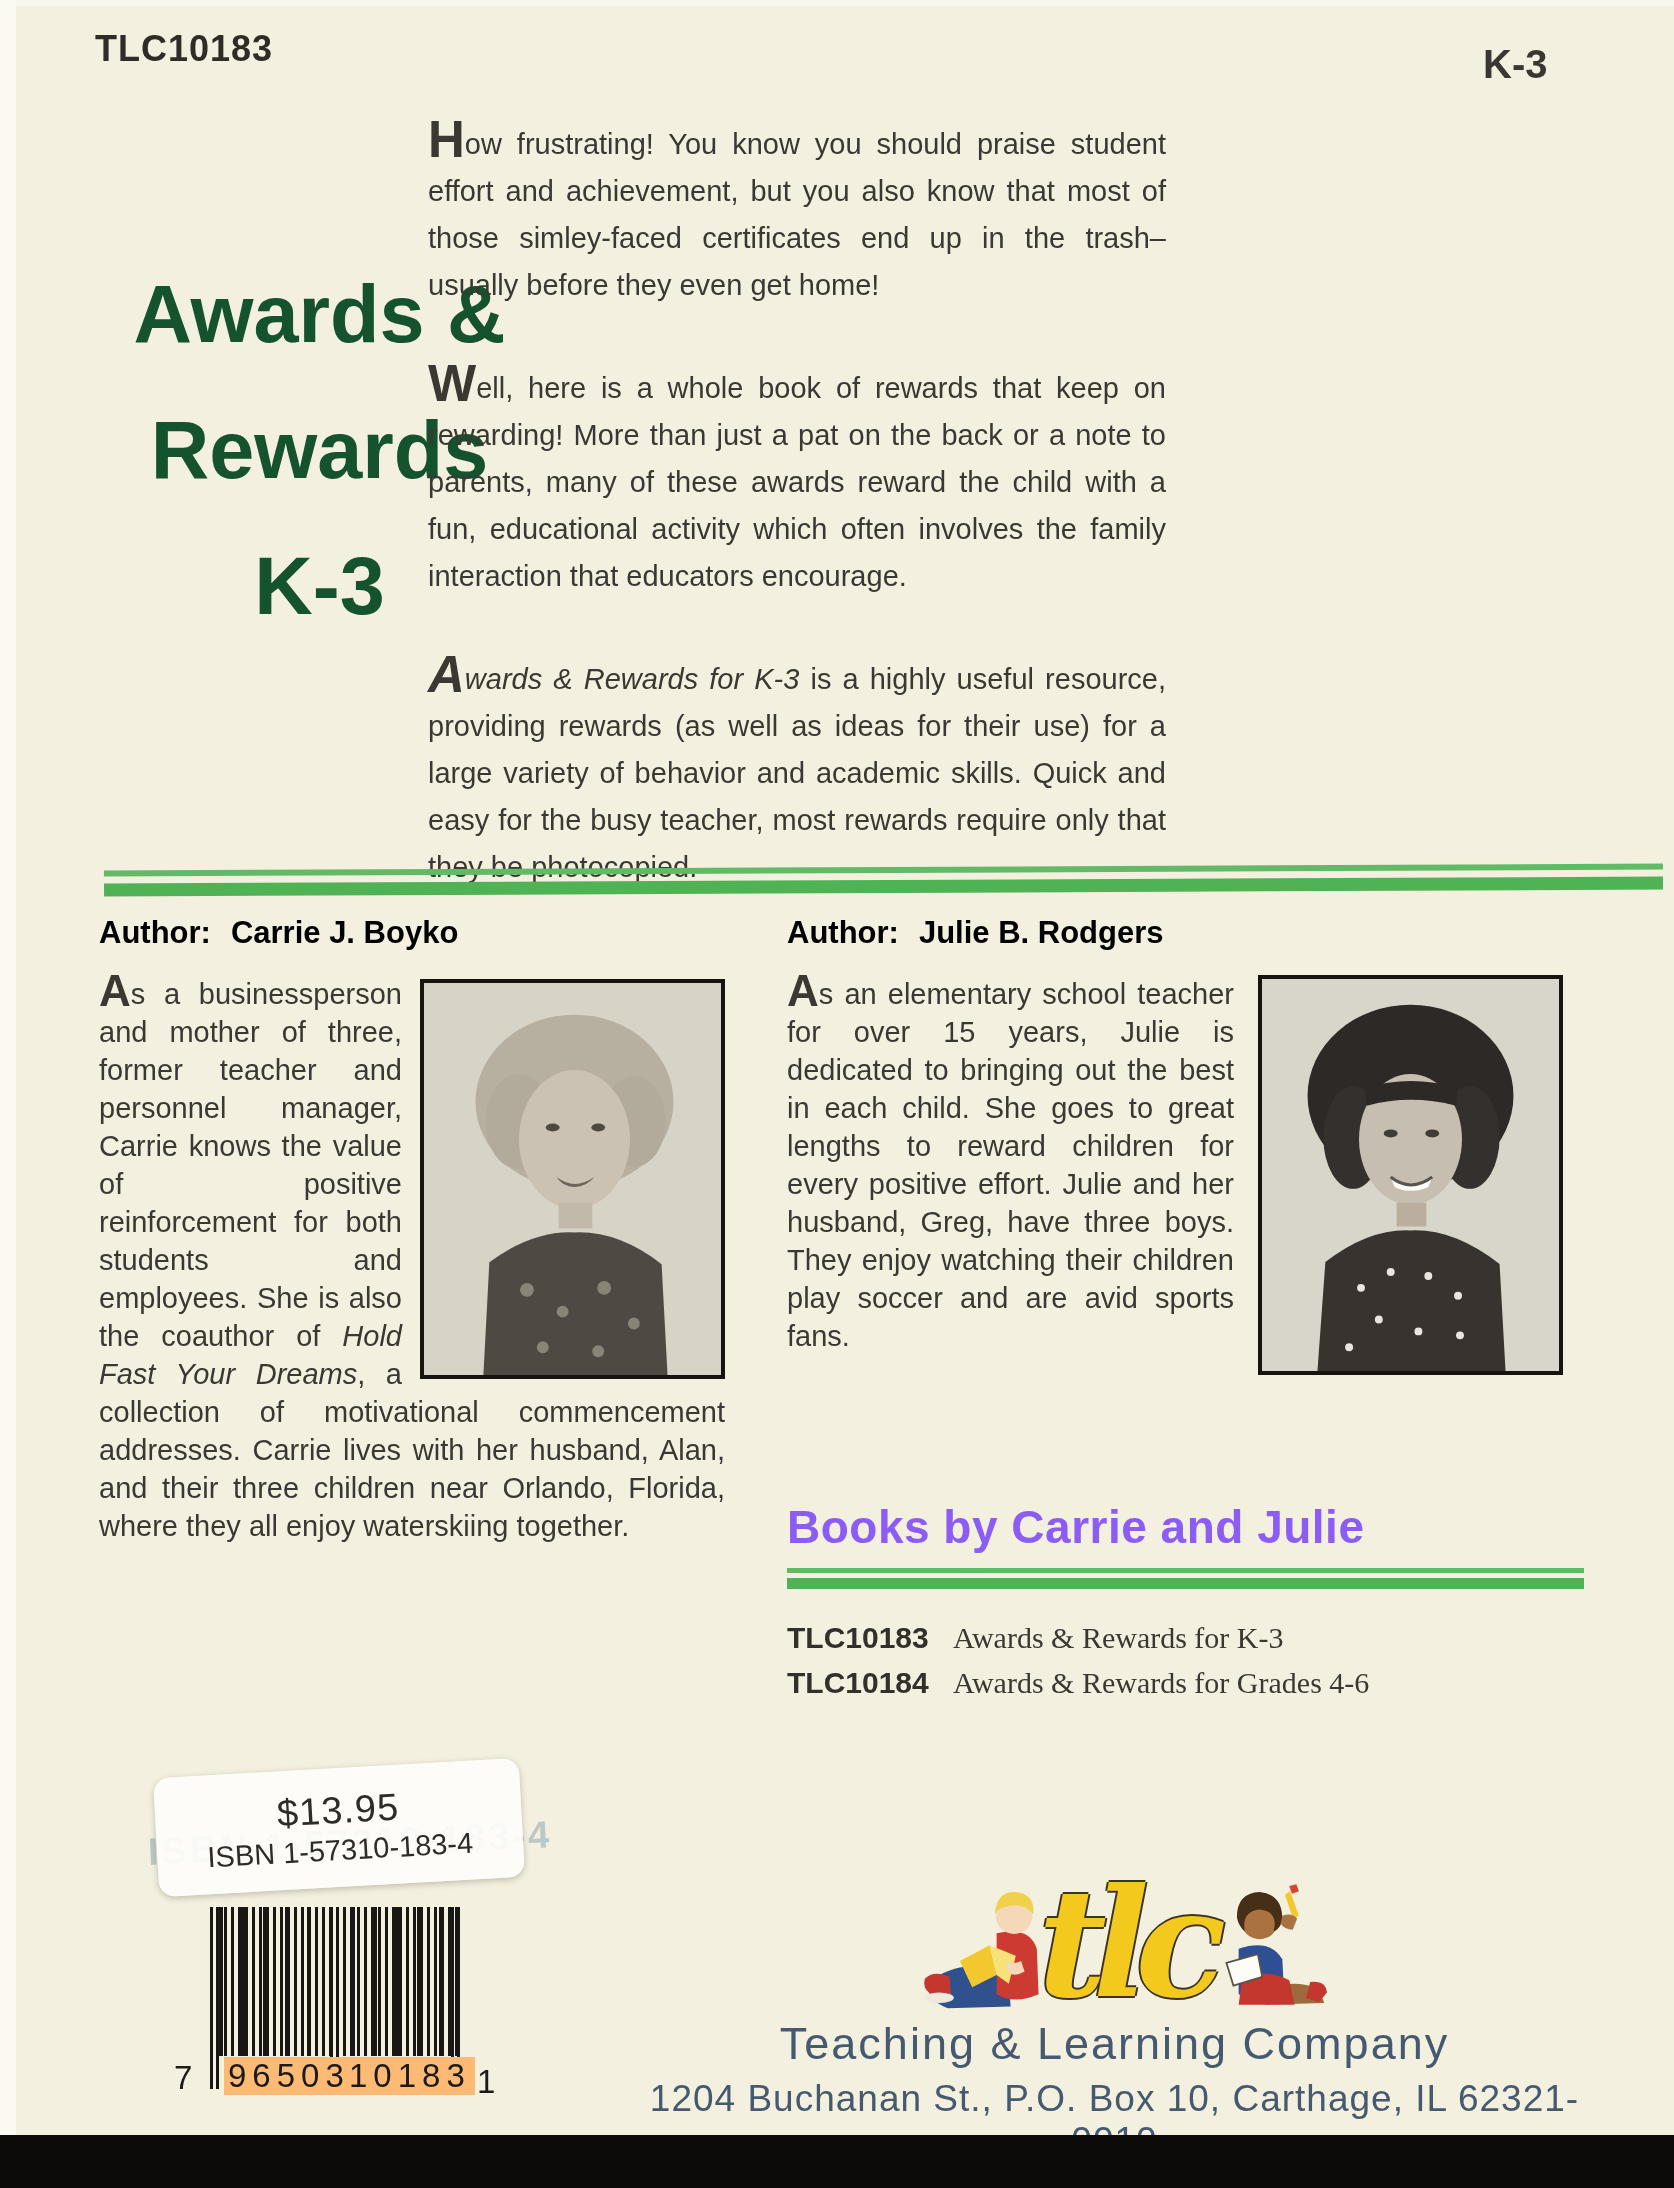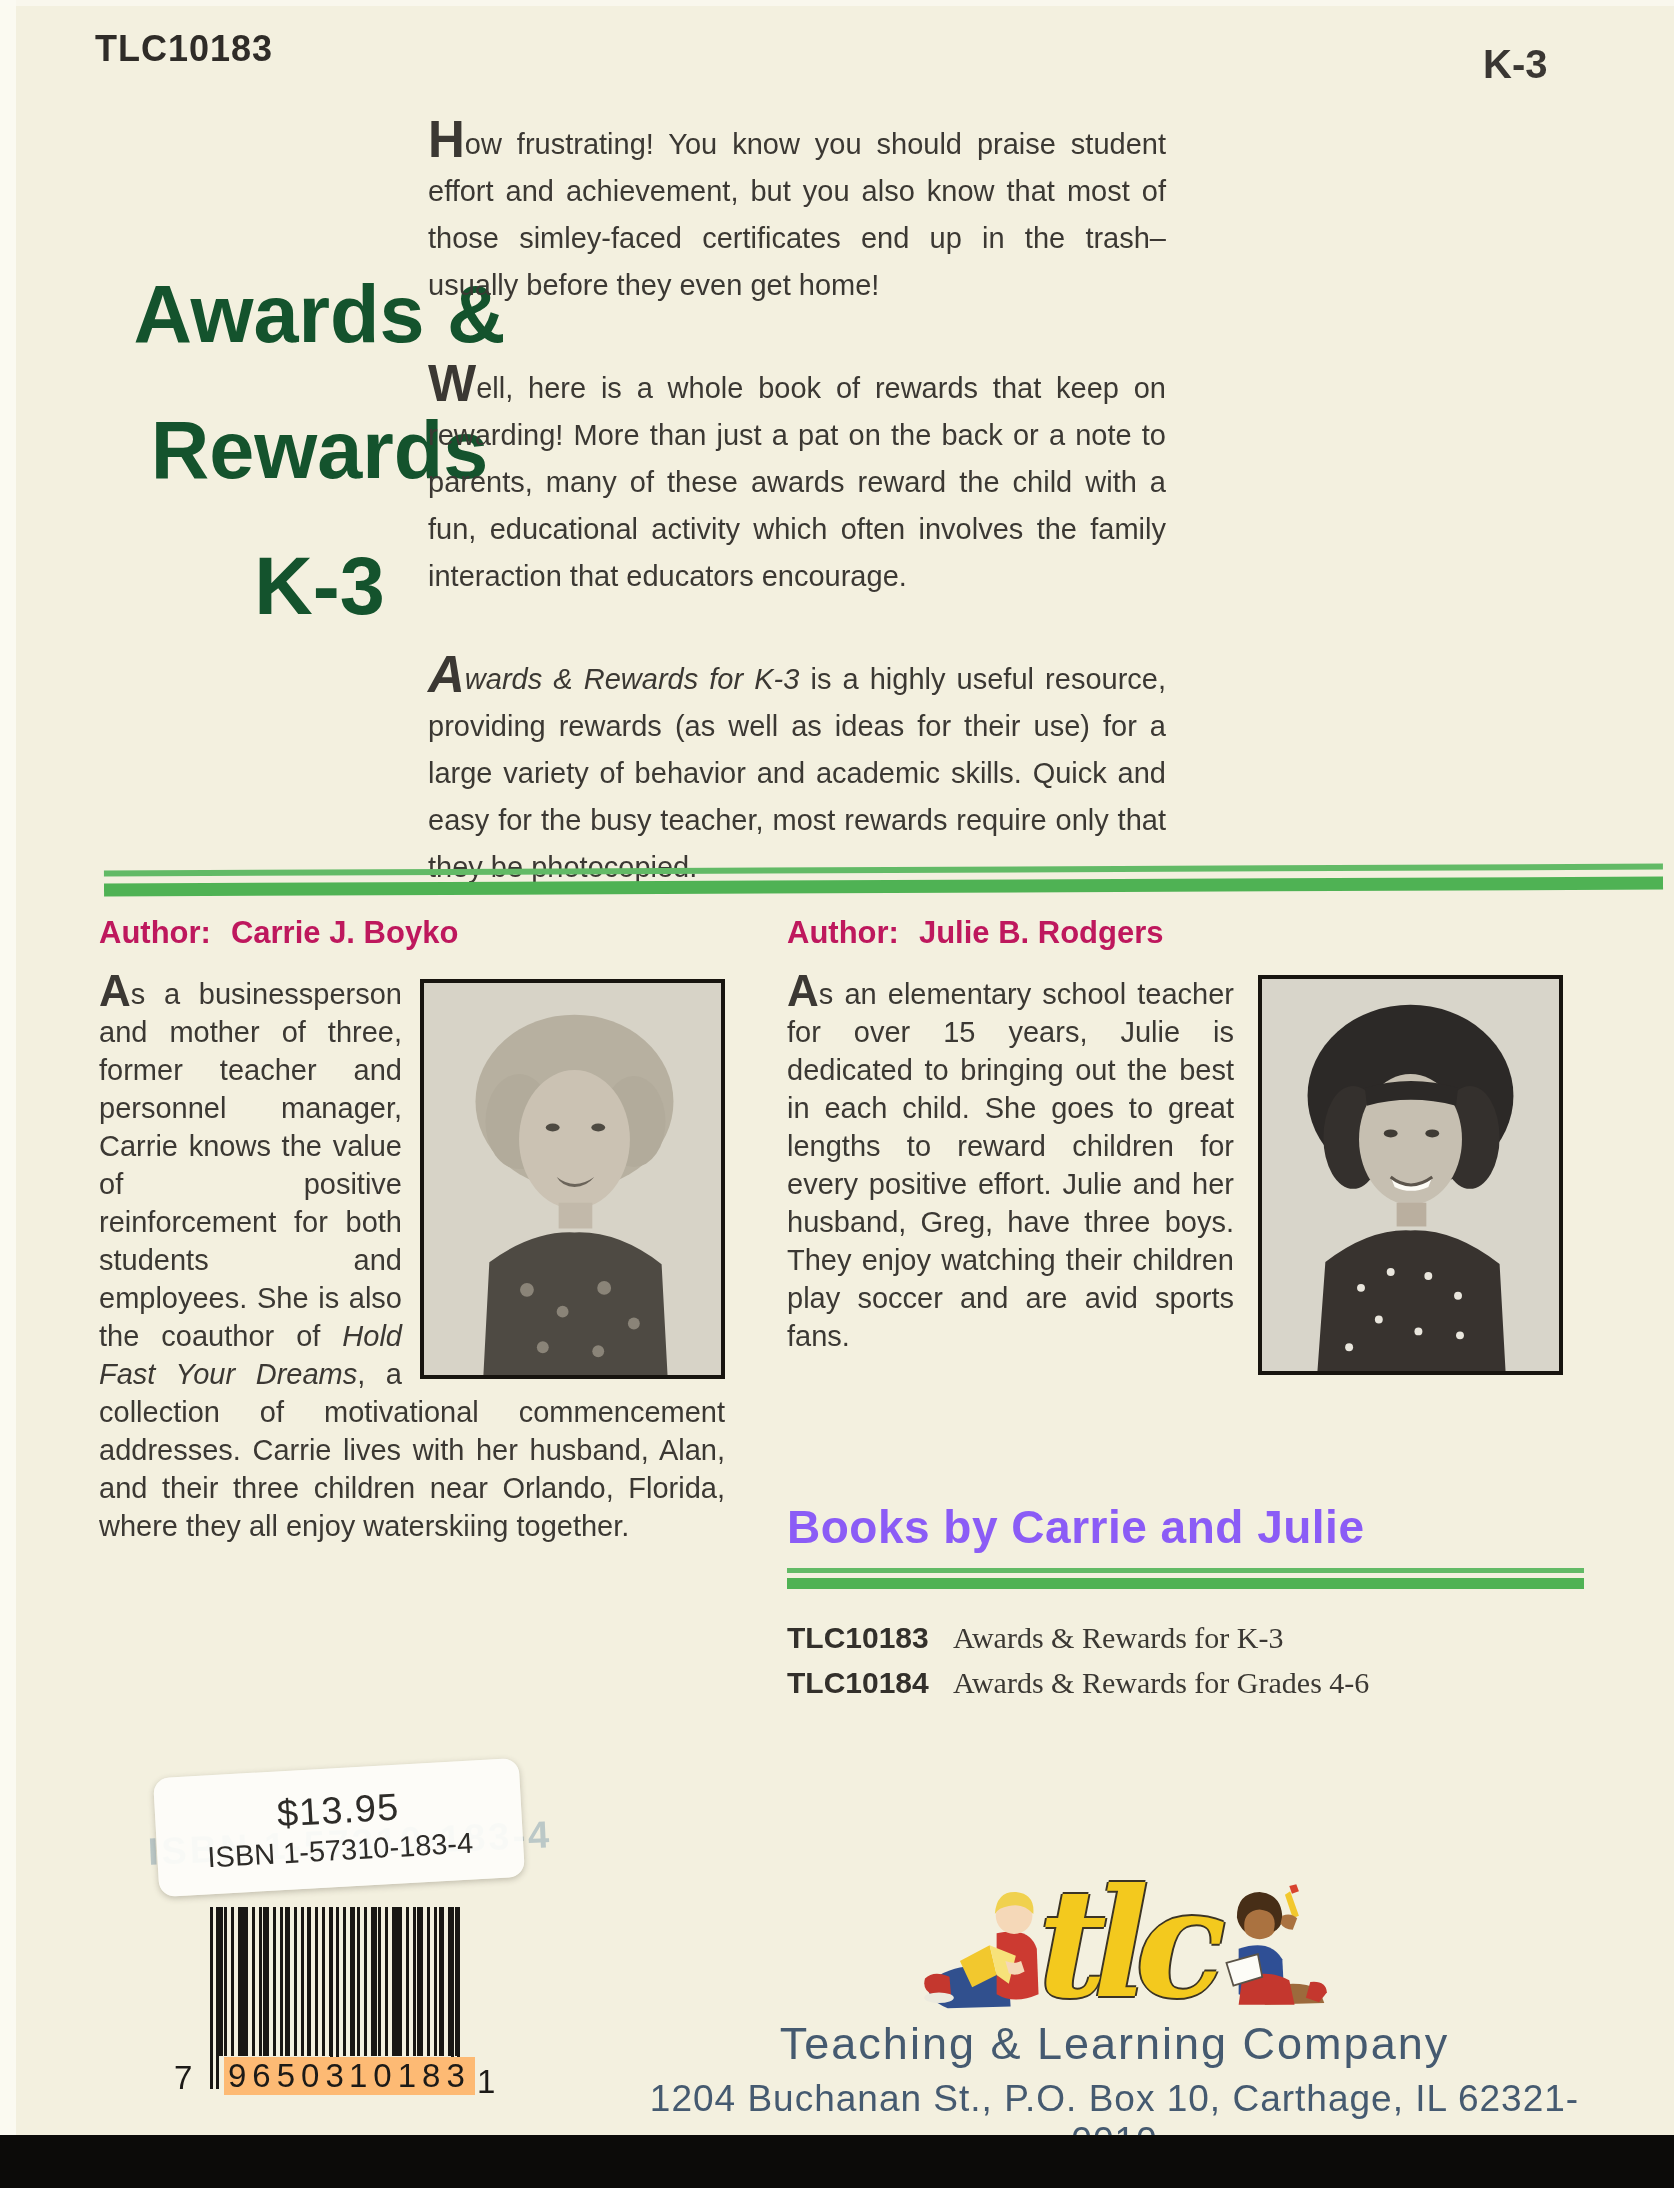--- a/index.html
+++ b/index.html
@@ -28,21 +28,21 @@
   
   .divider{position:absolute;}
   .divider .thin{height:6px;background:#62ba66;margin-bottom:7px;}
   .divider .thick{height:13px;background:#4fb254;}
   .main-divider{left:104px;top:867px;width:1559px;transform:rotate(-0.25deg);}
   .books-divider{position:static;width:797px;margin-top:14px;}
   .books-divider .thin{height:5px;margin-bottom:5px;}
   .books-divider .thick{height:11px;}
 
   
-  .auth-h{margin:0;font-size:31px;font-weight:bold;color:#be185d;}
+  .auth-h{margin:0;font-size:31px;font-weight:bold;color:#000000;}
   .auth-h .lbl{margin-right:20px;}
   .bio{font-size:29px;line-height:38px;text-align:justify;text-align-last:left;}
   .lead2{font-size:44px;font-weight:bold;line-height:1px;vertical-align:-2px;}
   .carrie{position:absolute;left:99px;top:915px;width:626px;}
   .carrie .bio{margin-top:24px;}
   .photo{background:#dad7cd;border:4px solid #17140f;}
   .carrie-photo{float:right;width:297px;height:392px;margin:4px 0 12px 18px;}
   .julie-sec{position:absolute;left:787px;top:915px;width:792px;}
   .julie-row{display:flex;margin-top:24px;}
   .julie-row .bio{width:447px;}

